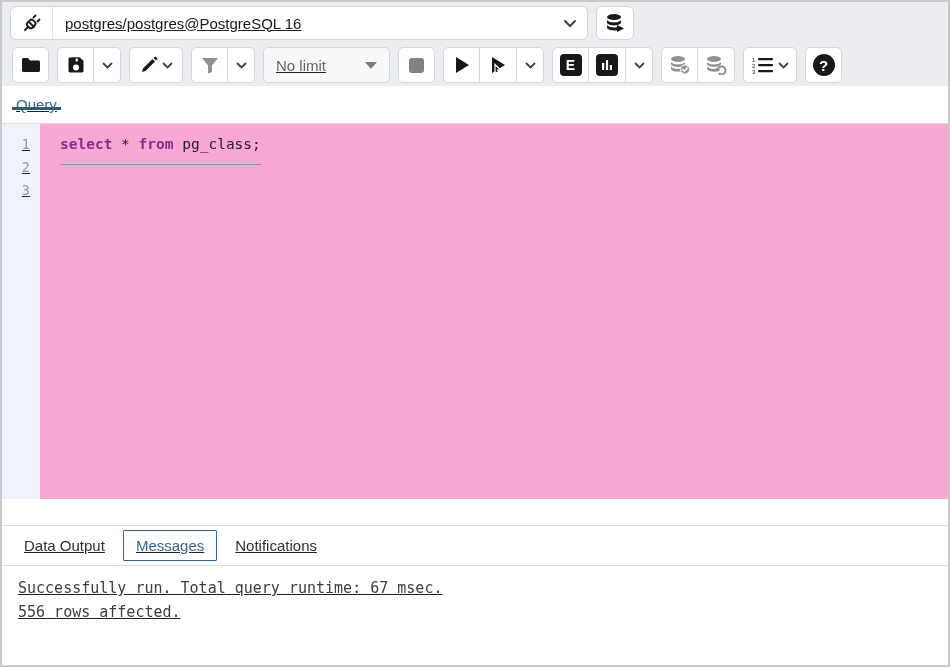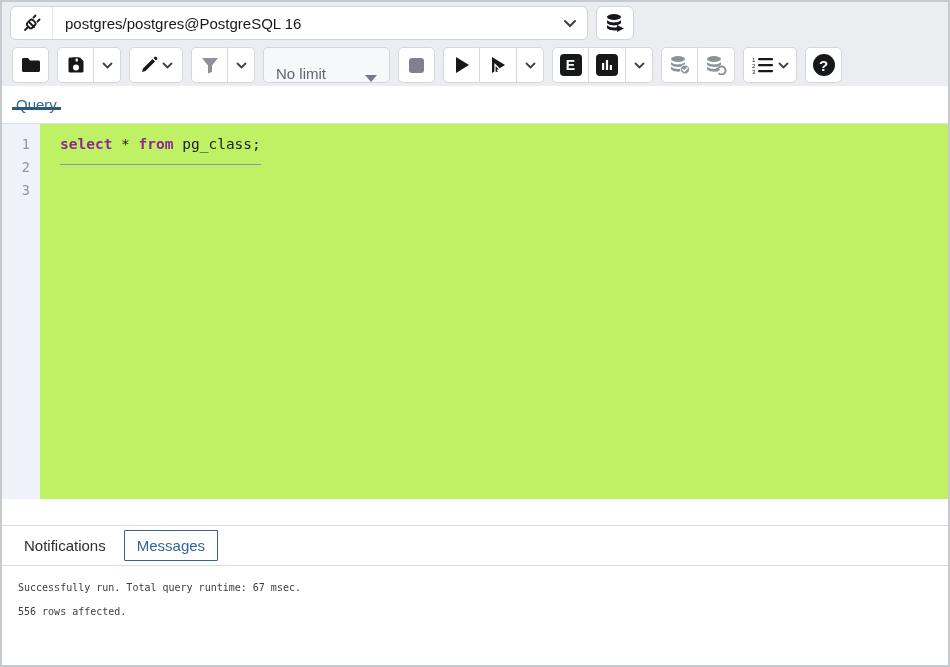--- a/index.html
+++ b/index.html
@@ -2,23 +2,24 @@
 <html><head>
 <meta charset="utf-8">
 <style>
   * { margin:0; padding:0; box-sizing:border-box; }
   html,body { background:#fff; }
   body { font-family:"Liberation Sans", sans-serif; color:#222; }
 
   .window {
     width:950px; height:667px;
     border:2px solid #c6c9ce;
-    background:#bef264;
+    background:#f9a8d4;
     display:flex; flex-direction:column;
     overflow:hidden;
+    text-decoration:underline;
   }
 
   
   .conn-bar {
     height:42px; background:#ebedf0;
     display:flex; align-items:center;
     padding:4px 8px; flex:0 0 auto;
   }
   .conn-combo {
     width:578px; height:34px;
@@ -53,21 +54,21 @@
   .tb-group .tbtn:not(:first-child) { border-left:none; }
   .tb-group .tbtn:first-child { border-radius:5px 0 0 5px; }
   .tb-group .tbtn:last-child { border-radius:0 5px 5px 0; }
   .tb-group .tbtn:only-child { border-radius:5px; }
   .tbtn.narrow { min-width:27px; padding:0 4px; }
   .tbtn.wide { min-width:54px; gap:4px; }
 
   .limit-select {
     width:127px; height:36px;
     background:#f7f8fa; border:1px solid #d3d7dc; border-radius:5px;
-    display:flex; align-items:flex-end; justify-content:space-between;
+    display:flex; align-items:center; justify-content:space-between;
     padding:0 12px; font-size:15px; color:#5f6672;
   }
   .tri-down { width:0; height:0; border-left:6px solid transparent; border-right:6px solid transparent; border-top:7px solid #757c86; }
 
   .badge-dark {
     width:22px; height:22px; background:#17181a; border-radius:4px;
     color:#fff; display:flex; align-items:center; justify-content:center;
     font-weight:bold; font-size:14px;
   }
   .stop-square { width:15px; height:15px; background:#7f8389; border-radius:3px; }
@@ -115,21 +116,21 @@
   .otab { font-size:15px; color:#2b2e33; padding:6px 10px; }
   .otab.active {
     color:#326690; border:1px solid #326690; border-radius:1px;
     margin:0 8px; padding:6px 12px;
   }
 
   
   .messages {
     flex:1; border-top:1px solid #d8dbdf; background:#fff;
     padding:10px 16px;
-    font-family:"DejaVu Sans Mono", monospace; font-size:10px; color:#3b3d40;
+    font-family:"DejaVu Sans Mono", monospace; font-size:15px; color:#3b3d40;
     line-height:24px;
   }
 
   svg { display:block; }
 </style>
 </head>
 <body>
 
 <div class="window">
 
@@ -319,22 +320,23 @@
         <div class="ln">3</div>
       </div>
     <div class="code-area" id="code-area">
         <div class="code-line"><span class="seg exec"><span class="kw">select</span><span> * </span><span class="kw">from</span><span> pg_class;</span></span></div>
         <div class="code-line"><span class="seg"></span></div>
       </div>
   </div>
   <div class="editor-gap"></div>
 
   <div class="otab-strip">
+    <div class="otab">Data Output</div>
+    <div class="otab active">Messages</div>
     <div class="otab">Notifications</div>
-    <div class="otab active">Messages</div>
   </div>
 
   <div class="messages">
     <div>Successfully run. Total query runtime: 67 msec.</div>
     <div>556 rows affected.</div>
   </div>
 
 </div>
 
 </body></html>

